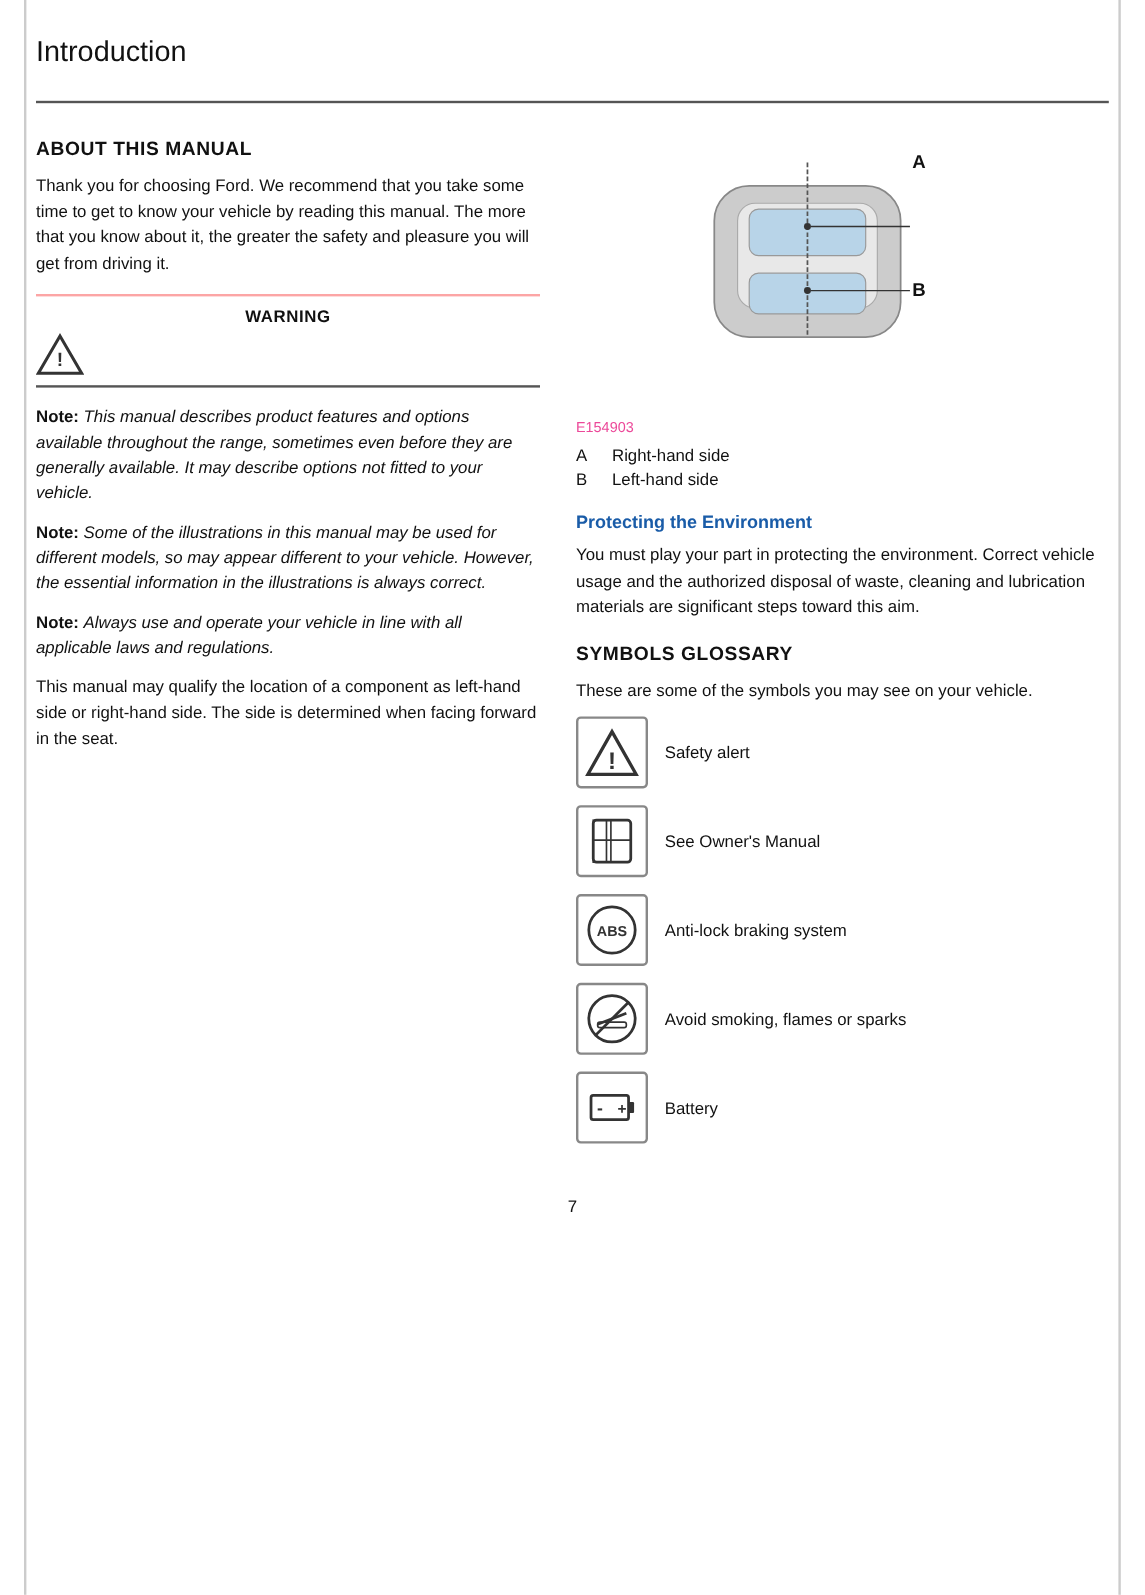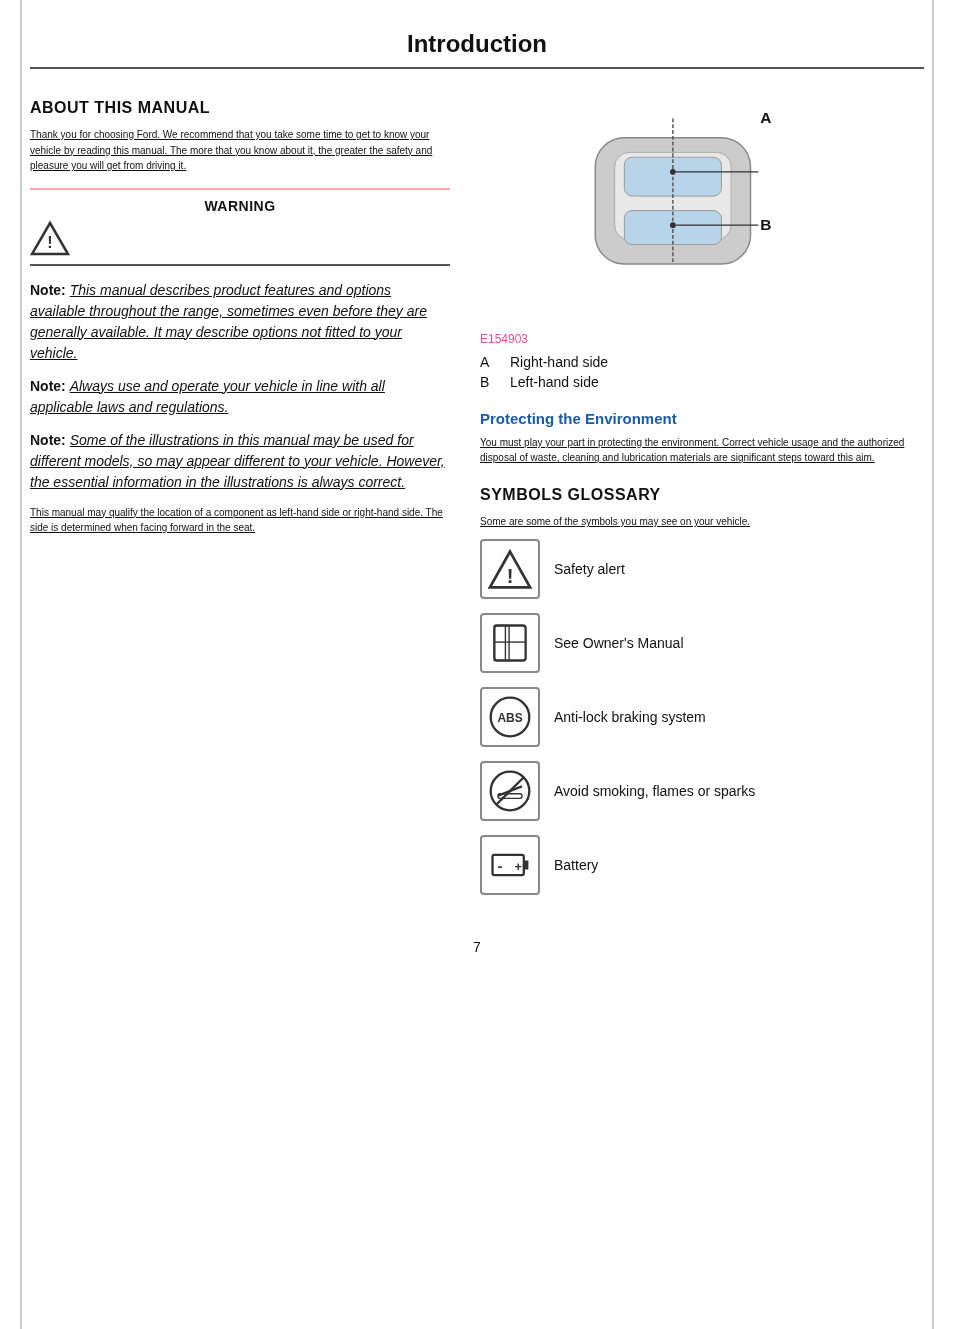--- a/index.html
+++ b/index.html
@@ -35,24 +35,24 @@
       width: 22px;
       height: 1329px;
       border-left: 2px solid #ccc;
     }
     .content {
       margin: 0 30px;
       padding-top: 30px;
     }
     
     .page-title {
-      text-align: center;
+      text-align: left;
       font-size: 24px;
-      font-weight: bold;
-      padding-bottom: 9px;
+      font-weight: normal;
+      padding-bottom: 26px;
       border-bottom: 2px solid #555;
       margin-bottom: 30px;
     }
     
     .two-col {
       display: flex;
       gap: 30px;
       width: 100%;
       justify-content: flex-end;
     }
@@ -71,24 +71,23 @@
       margin-bottom: 10px;
       letter-spacing: 0.5px;
     }
     .sub-heading {
       font-size: 15px;
       font-weight: bold;
       color: #1a5ca8;
       margin-bottom: 8px;
     }
     p {
-      font-size: 10px;
+      font-size: 14px;
       line-height: 1.55;
       margin-bottom: 10px;
-      text-decoration: underline;
     }
     
     .warning-box {
       border-top: 2px solid #fca5a5;
       border-bottom: 2px solid #555;
       margin: 14px 0;
       padding: 8px 0;
     }
     .warning-title {
       text-align: center;
@@ -116,21 +115,20 @@
       margin-bottom: 12px;
       font-size: 14px;
       line-height: 1.5;
     }
     .note-label {
       font-weight: bold;
       font-style: normal;
     }
     .note-text {
       font-style: italic;
-      text-decoration: underline;
     }
     
     .vehicle-image-area {
       position: relative;
       width: 100%;
       margin-bottom: 20px;
     }
     .img-caption {
       font-size: 12px;
       color: #ec4899;
@@ -218,25 +216,25 @@
             </div>
           </div>
         </div>
 
         <div class="note-block">
           <span class="note-label">Note:</span>
           <span class="note-text">This manual describes product features and options available throughout the range, sometimes even before they are generally available. It may describe options not fitted to your vehicle.</span>
         </div>
         <div class="note-block">
           <span class="note-label">Note:</span>
-          <span class="note-text">Always use and operate your vehicle in line with all applicable laws and regulations.</span>
+          <span class="note-text">Some of the illustrations in this manual may be used for different models, so may appear different to your vehicle. However, the essential information in the illustrations is always correct.</span>
         </div>
         <div class="note-block">
           <span class="note-label">Note:</span>
-          <span class="note-text">Some of the illustrations in this manual may be used for different models, so may appear different to your vehicle. However, the essential information in the illustrations is always correct.</span>
+          <span class="note-text">Always use and operate your vehicle in line with all applicable laws and regulations.</span>
         </div>
 
         <p>This manual may qualify the location of a component as left-hand side or right-hand side. The side is determined when facing forward in the seat.</p>
       </div>
 
       <div class="col-right">
 
         <div class="vehicle-image-area">
           <svg class="vehicle-svg" viewBox="0 0 340 240" xmlns="http://www.w3.org/2000/svg">
 
@@ -270,21 +268,21 @@
           </div>
         </div>
 
         <div class="env-section">
           <div class="sub-heading">Protecting the Environment</div>
           <p>You must play your part in protecting the environment. Correct vehicle usage and the authorized disposal of waste, cleaning and lubrication materials are significant steps toward this aim.</p>
         </div>
 
         <div class="symbols-section">
           <div class="section-heading">SYMBOLS GLOSSARY</div>
-          <p>Some are some of the symbols you may see on your vehicle.</p>
+          <p>These are some of the symbols you may see on your vehicle.</p>
 
           <div class="symbol-row">
             <div class="symbol-icon-box">
               <svg viewBox="0 0 50 46" width="46" height="42" xmlns="http://www.w3.org/2000/svg">
                 <polygon points="25,4 47,43 3,43" fill="none" stroke="#333" stroke-width="3"></polygon>
                 <text x="25" y="38" text-anchor="middle" font-size="22" font-weight="bold" fill="#333">!</text>
               </svg>
             </div>
             <span class="symbol-label">Safety alert</span>
           </div>

